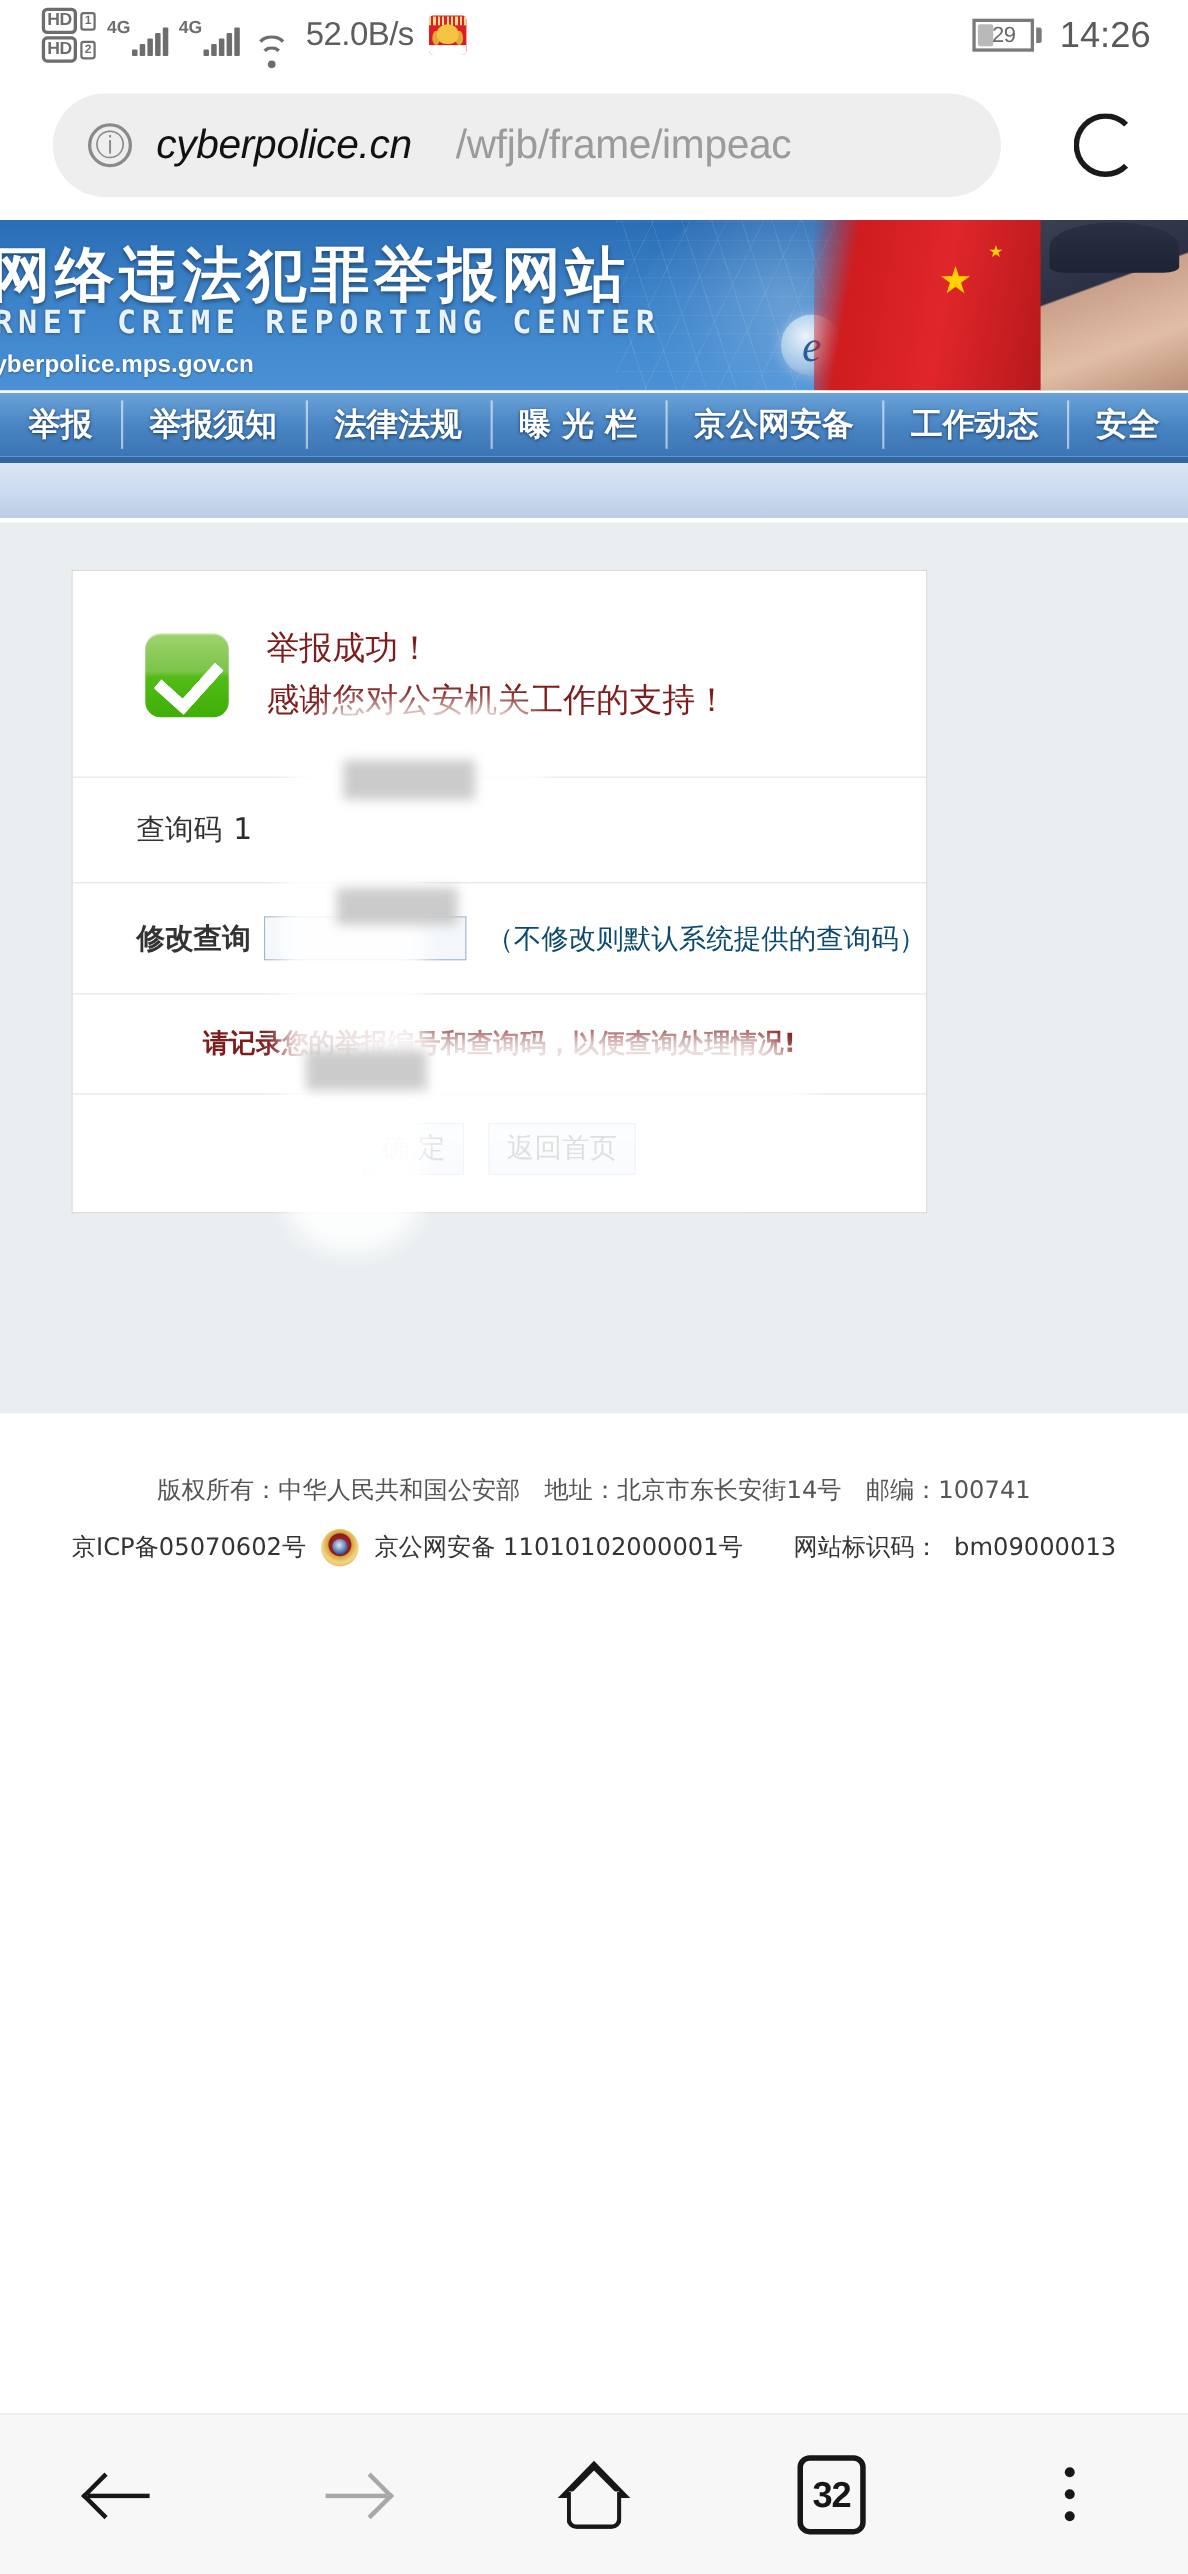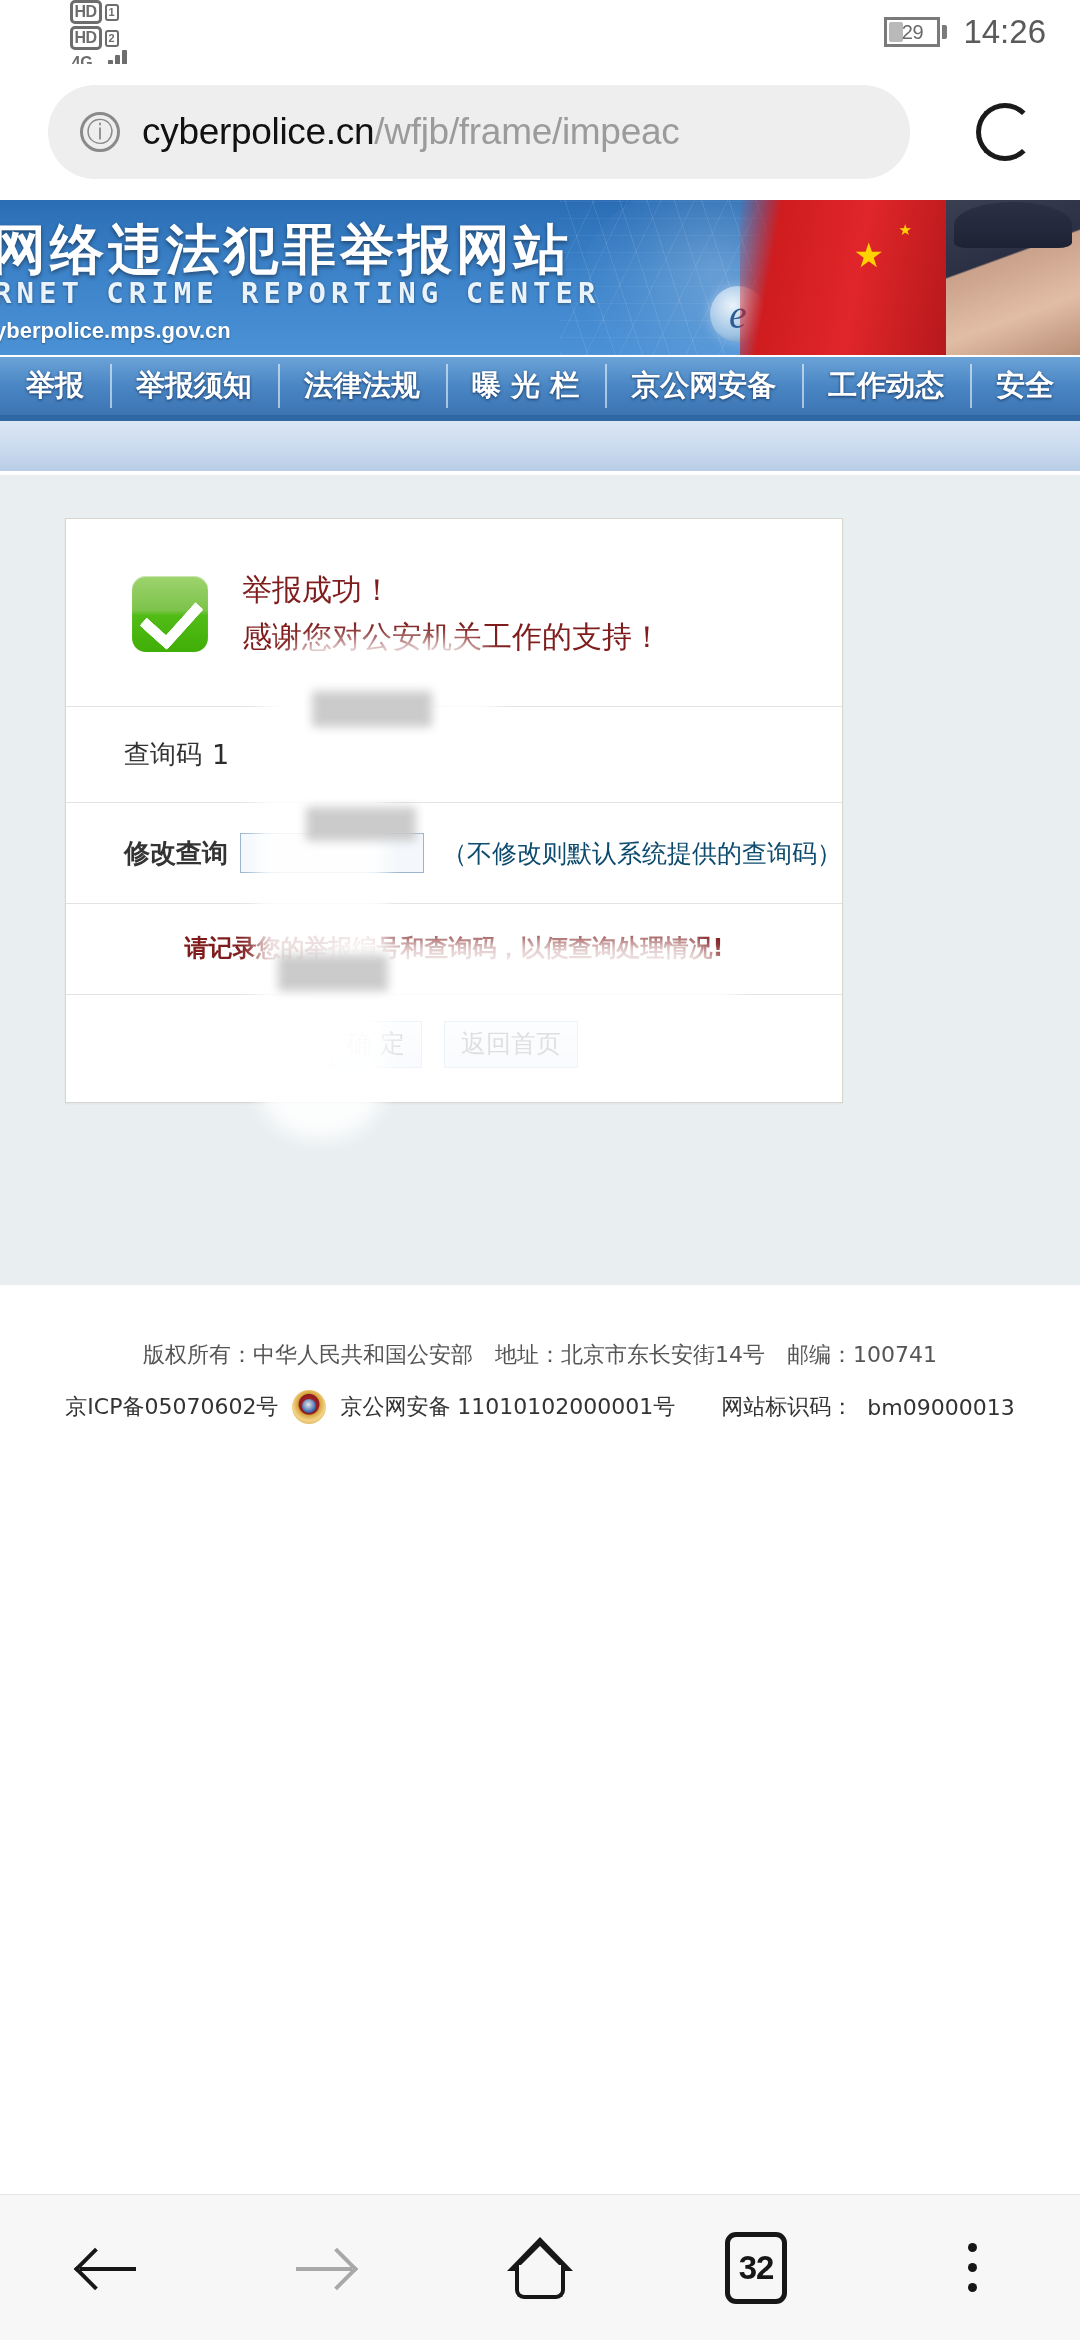--- a/index.html
+++ b/index.html
@@ -9,21 +9,21 @@
     font-family: "Liberation Sans", "DejaVu Sans", sans-serif;
     overflow: hidden;
   }
   body { position: relative; }
 
   
   .statusbar {
     position: absolute; top: 0; left: 0; width: 1080px; height: 64px;
     background: #ffffff; display: flex; align-items: center;
   }
-  .sb-left { display: flex; align-items: center; margin-left: 38px; height: 64px; flex-direction: column; }
+  .sb-left { display: flex; align-items: center; margin-left: 38px; height: 64px; }
   .hd-stack { display: flex; flex-direction: column; justify-content: center; gap: 2px; }
   .hd-row { display: flex; align-items: center; gap: 3px; }
   .hd-badge {
     border: 3px solid #6d6d6d; border-radius: 5px; color: #6d6d6d;
     font-size: 16px; font-weight: bold; line-height: 1;
     padding: 1px 2px; letter-spacing: -0.5px;
   }
   .hd-num {
     border: 2px solid #6d6d6d; border-radius: 3px; color: #6d6d6d;
     font-size: 11px; font-weight: bold; line-height: 1; padding: 1px 2px;
@@ -86,22 +86,22 @@
   }
   .info-icon {
     width: 40px; height: 40px; border-radius: 50%; border: 3px solid #8a8a8a;
     color: #8a8a8a; font-size: 27px; font-family: "Liberation Serif", serif;
     display: flex; align-items: center; justify-content: center; flex: 0 0 auto;
   }
   .urltext {
     margin-left: 22px; font-size: 37px; white-space: nowrap;
     overflow: hidden; letter-spacing: -0.3px;
   }
-  .url-host { color: #111111; }
-  .url-path { color: #9b9b9b; }
+  .url-host { color: #111111; font-style: italic; }
+  .url-path { color: #9b9b9b; margin-left: 40px; }
   .spinner {
     position: absolute; right: 46px; top: 50%; transform: translateY(-50%);
     width: 58px; height: 58px; border-radius: 50%;
     border: 5px solid #1a1a1a; border-right-color: transparent;
   }
 
   
   .site { position: absolute; top: 200px; left: 0; width: 1080px; }
   .banner {
     width: 1080px; height: 155px; position: relative; overflow: hidden;

